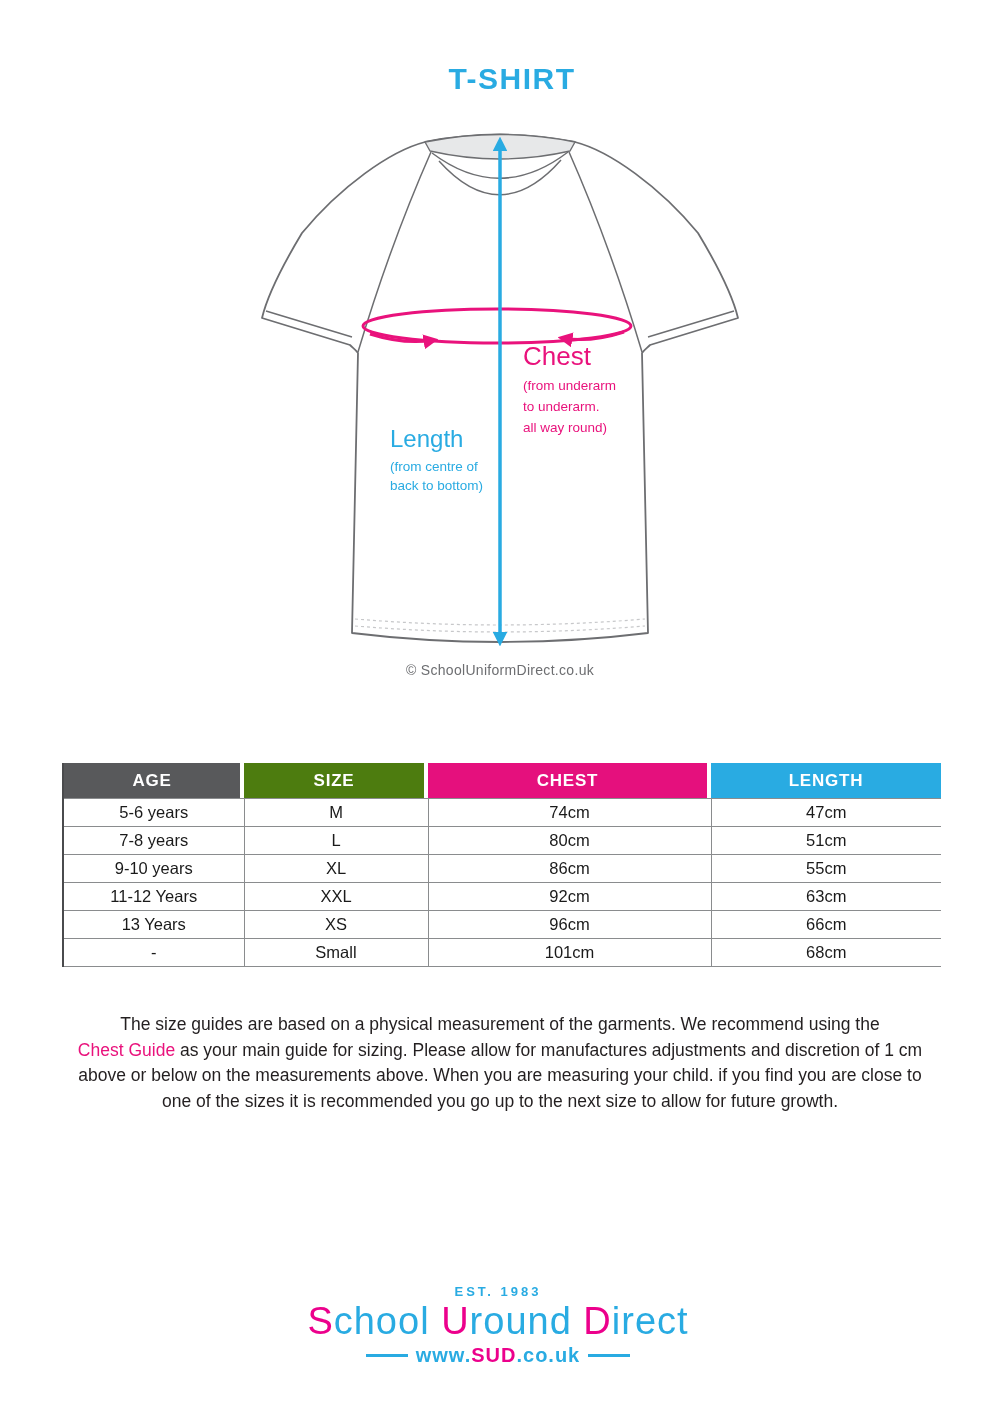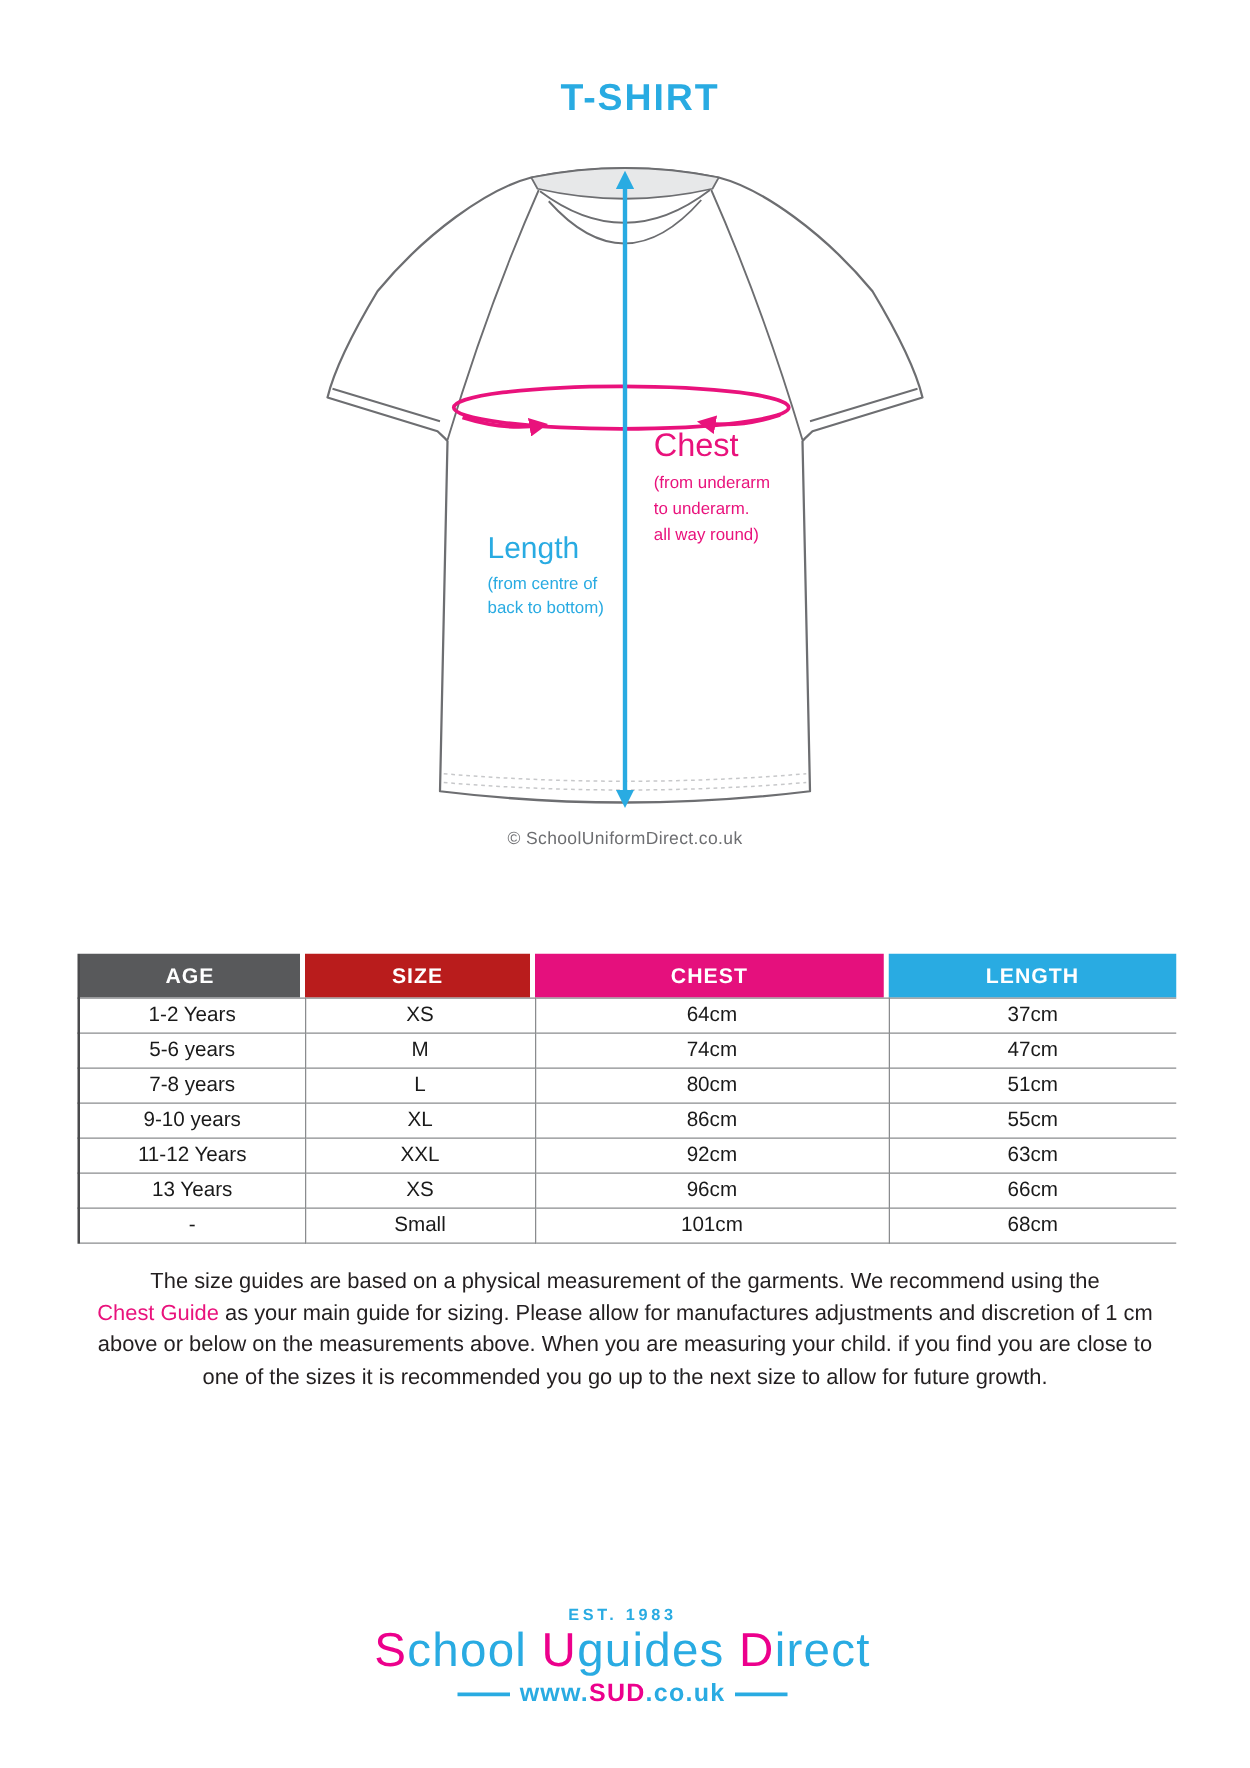--- a/index.html
+++ b/index.html
@@ -27,21 +27,21 @@
 
   .table-wrap { position:absolute; left:62px; top:715px; width:878px; }
   table.size { border-collapse:collapse; width:878px; table-layout:fixed;
                border-left:2px solid #4A4B4D;margin-top:48px; }
   col.c1 { width:181px; } col.c2 { width:184px; } col.c3 { width:283px; } col.c4 { width:230px; }
   table.size th { padding:0; border:none; }
   .hblock { height:35px; line-height:35px; color:#fff; font-size:17px; font-weight:700;
             letter-spacing:0.8px; text-align:center; margin-right:4px; }
   th:last-child .hblock { margin-right:0; }
   .h-age    { background:#58595B; }
-  .h-size   { background:#b91c1c; }
+  .h-size   { background:#4d7c0f; }
   .h-chest  { background:#E5107D; }
   .h-length { background:#29ABE2; }
   table.size td { height:27px; text-align:center; font-size:16.5px; color:#1A1A1A;
                   border-bottom:1px solid #8A8C8E; padding:0; }
   table.size tbody tr:first-child td { border-top:1px solid #8A8C8E; }
   table.size td:nth-child(1),
   table.size td:nth-child(2),
   table.size td:nth-child(3) { border-right:1px solid #8A8C8E; }
 
   .disclaimer { position:absolute; top:1012px; left:50px; width:900px;
@@ -145,26 +145,20 @@
           <th>
               <div class="hblock h-chest">CHEST</div>
             </th>
           <th>
               <div class="hblock h-length">LENGTH</div>
             </th>
         </tr>
       </thead>
       <tbody id="size-tbody">
           <tr>
-            <td>1-2 Years</td>
-            <td>XS</td>
-            <td>64cm</td>
-            <td>37cm</td>
-          </tr>
-          <tr>
             <td>5-6 years</td>
             <td>M</td>
             <td>74cm</td>
             <td>47cm</td>
           </tr>
           <tr>
             <td>7-8 years</td>
             <td>L</td>
             <td>80cm</td>
             <td>51cm</td>
@@ -199,21 +193,21 @@
 
   <div class="disclaimer" id="disclaimer">
       <div class="line"><span>The size guides are based on a physical measurement of the garments. We recommend using the</span></div>
       <div class="line"><span class="pink">Chest Guide</span><span> as your main guide for sizing. Please allow for manufactures adjustments and discretion of  1 cm</span></div>
       <div class="line"><span>above or below on the measurements above. When you are measuring your child. if you find you are close to</span></div>
       <div class="line"><span>one of the sizes it is recommended you go up to the next size to allow for future growth.</span></div>
     </div>
 
   <div class="footer">
     <div class="est">EST. 1983</div>
-    <div class="brand" id="brand"><span class="pink">S</span><span class="blue">chool</span><span class="blue"> </span><span class="pink">U</span><span class="blue">guides</span><span class="blue"> </span><span class="pink">D</span><span class="blue">irect</span></div>
+    <div class="brand" id="brand"><span class="pink">S</span><span class="blue">chool</span><span class="blue"> </span><span class="pink">U</span><span class="blue">round</span><span class="blue"> </span><span class="pink">D</span><span class="blue">irect</span></div>
     <div class="urlrow">
       <div class="dash"></div>
       <div class="urltext" id="urltext"><span class="blue">www.</span><span class="pink">SUD</span><span class="blue">.co.uk</span></div>
       <div class="dash"></div>
     </div>
   </div>
 
 </div>
 
 </body></html>

